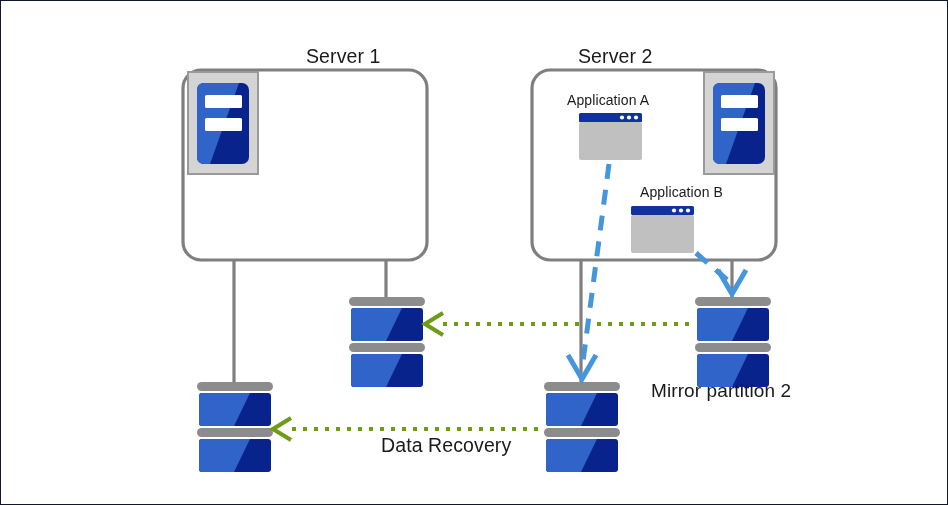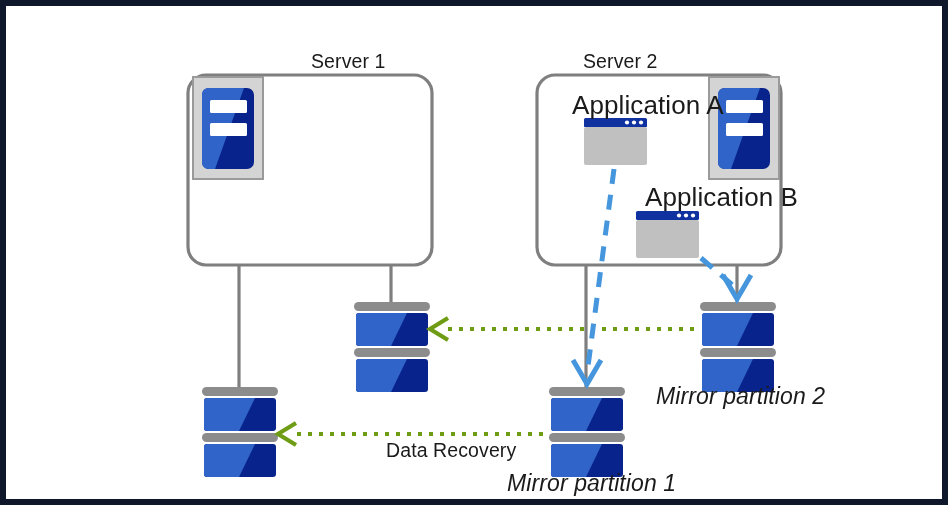--- a/index.html
+++ b/index.html
@@ -5,41 +5,41 @@
   html,body{margin:0;padding:0;background:#ffffff;}
   body{
     font-family:"Liberation Sans", sans-serif;
     -webkit-font-smoothing:antialiased;
   }
   #canvas{
     position:relative;
     width:948px;
     height:505px;
     background:#ffffff;
-    border:6px solid #0f172a;
+    border:1px solid #0f172a;
     box-sizing:border-box;
     overflow:hidden;
   }
   #svg-layer{
     position:absolute;
     left:0; top:0;
     width:948px;
     height:505px;
   }
   .lbl{
     position:absolute;
     color:#1a1a1a;
     font-size:19px;
     line-height:22px;
     white-space:nowrap;
     letter-spacing:0.1px;
   }
   .lbl-server{ font-size:19.5px; }
-  .lbl-app{ font-size:26px; }
-  .lbl-part{ font-size:23px;font-style:italic; }
+  .lbl-app{ font-size:14px; }
+  .lbl-part{ font-size:19px; }
   .lbl-dr{ font-size:19.5px;margin-left:48px; }
 </style>
 </head>
 <body>
 
 <div id="canvas">
 
   <svg id="svg-layer" viewBox="0 0 948 505">
     <defs>
       
@@ -167,19 +167,18 @@
   </svg>
 
   <div class="lbl lbl-server" style="left:305px; top:44px;">Server 1</div>
 
   <div class="lbl lbl-server" style="left:577px; top:44px;">Server 2</div>
 
   <div class="lbl lbl-app" style="left:566px; top:88px;">Application  A</div>
 
   <div class="lbl lbl-app" style="left:639px; top:180px;">Application  B</div>
 
-  <div class="lbl lbl-part" style="left:501px; top:466px;">Mirror partition 1</div>
 
   <div class="lbl lbl-part" style="left:650px; top:379px;">Mirror partition 2</div>
 
   <div class="lbl lbl-dr" style="left:332px; top:433px;">Data Recovery</div>
 
 </div>
 
 </body></html>

